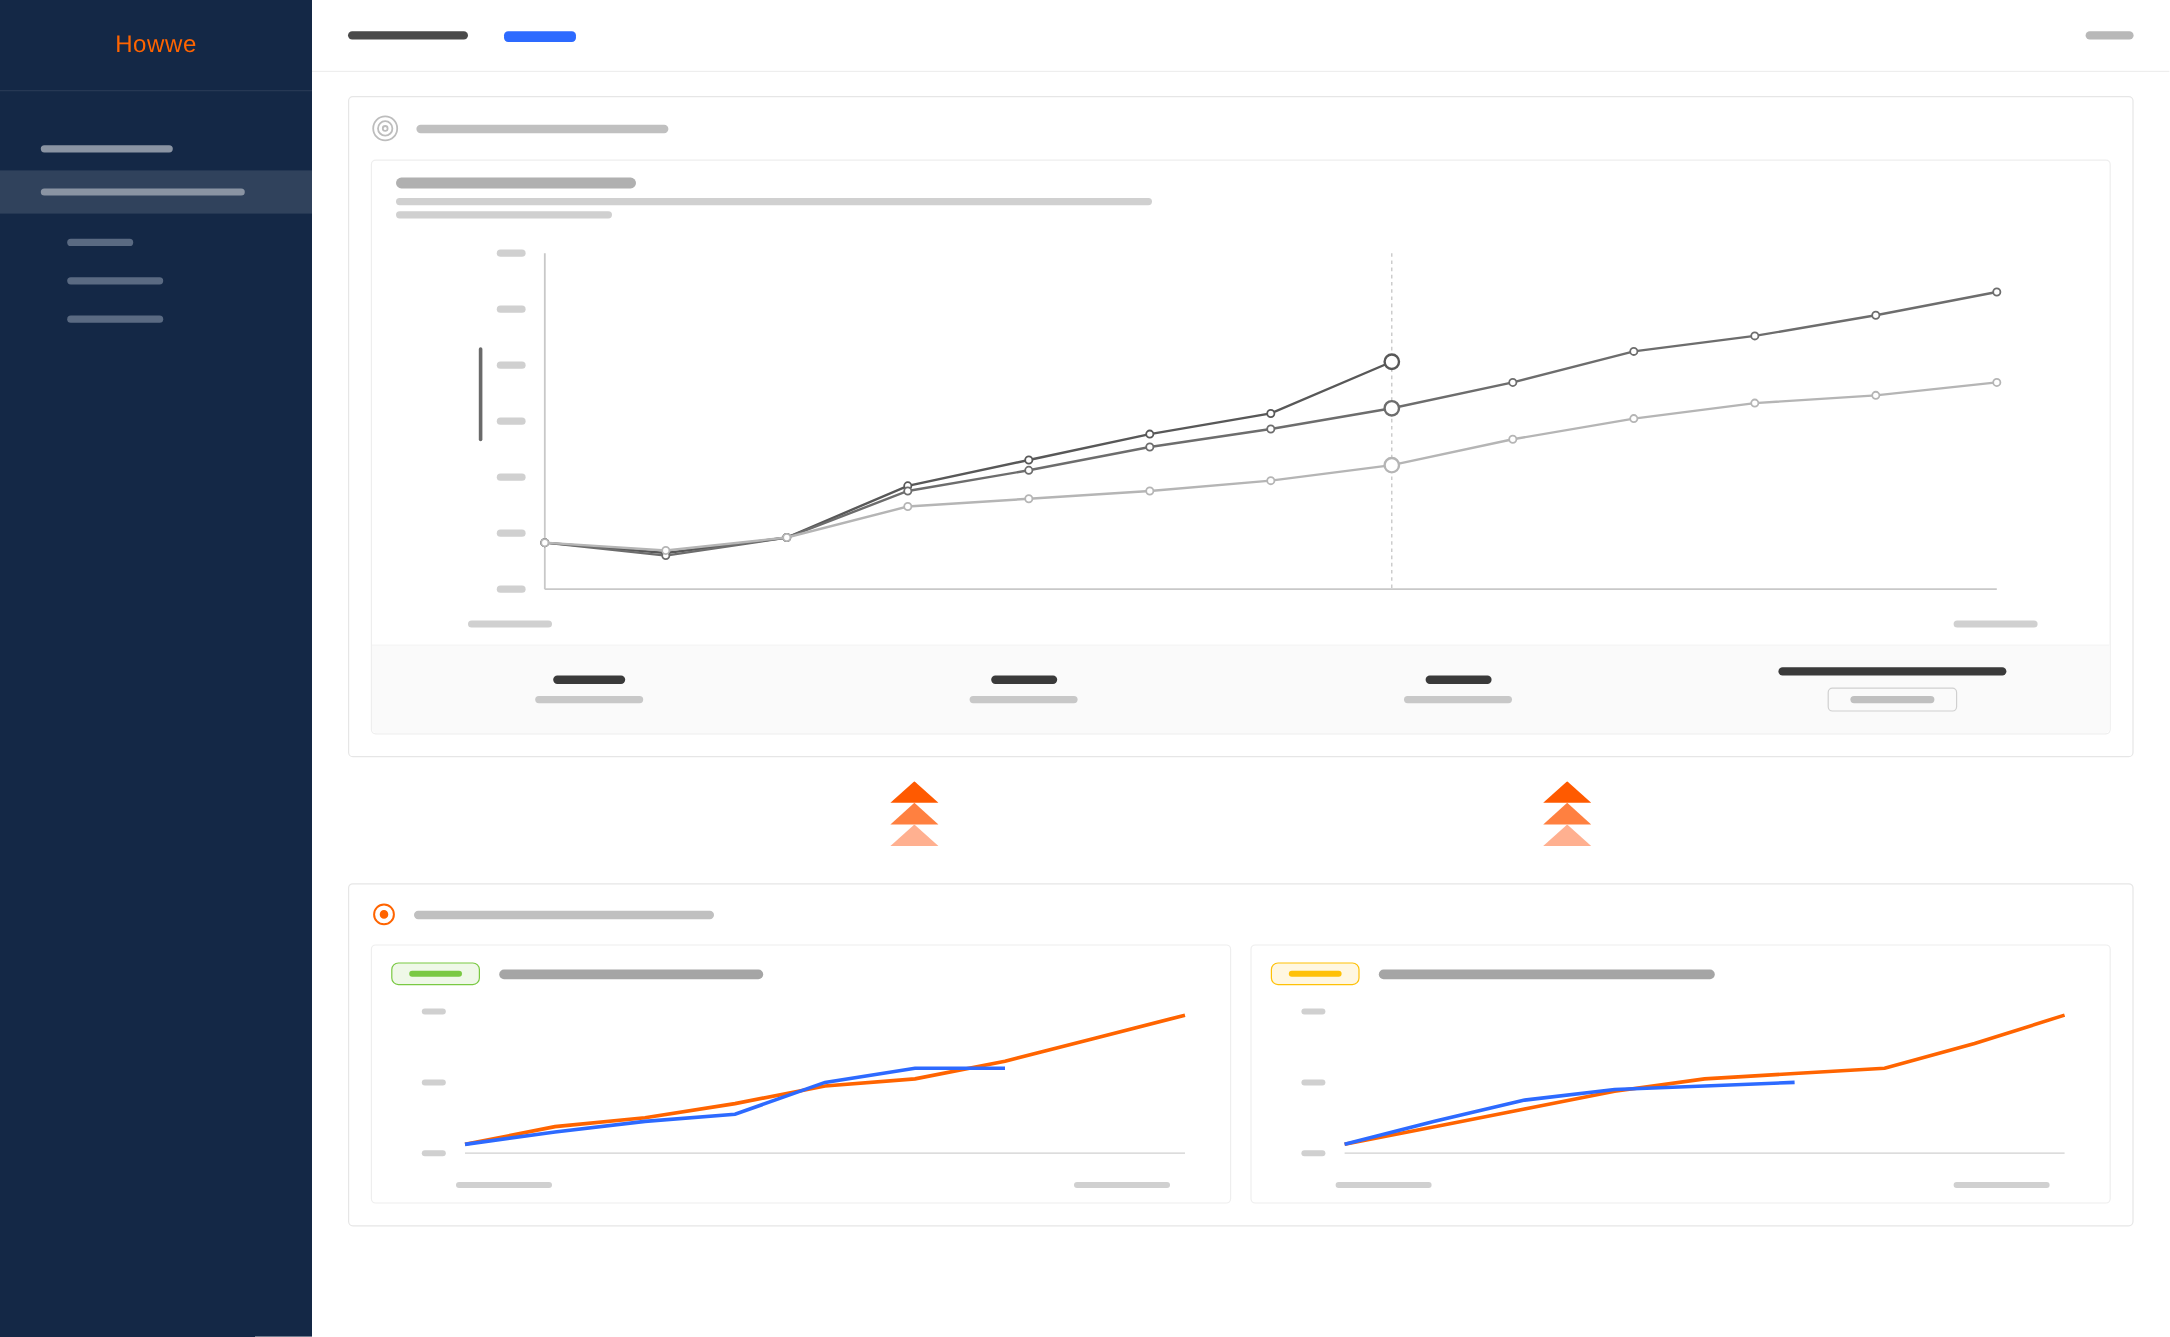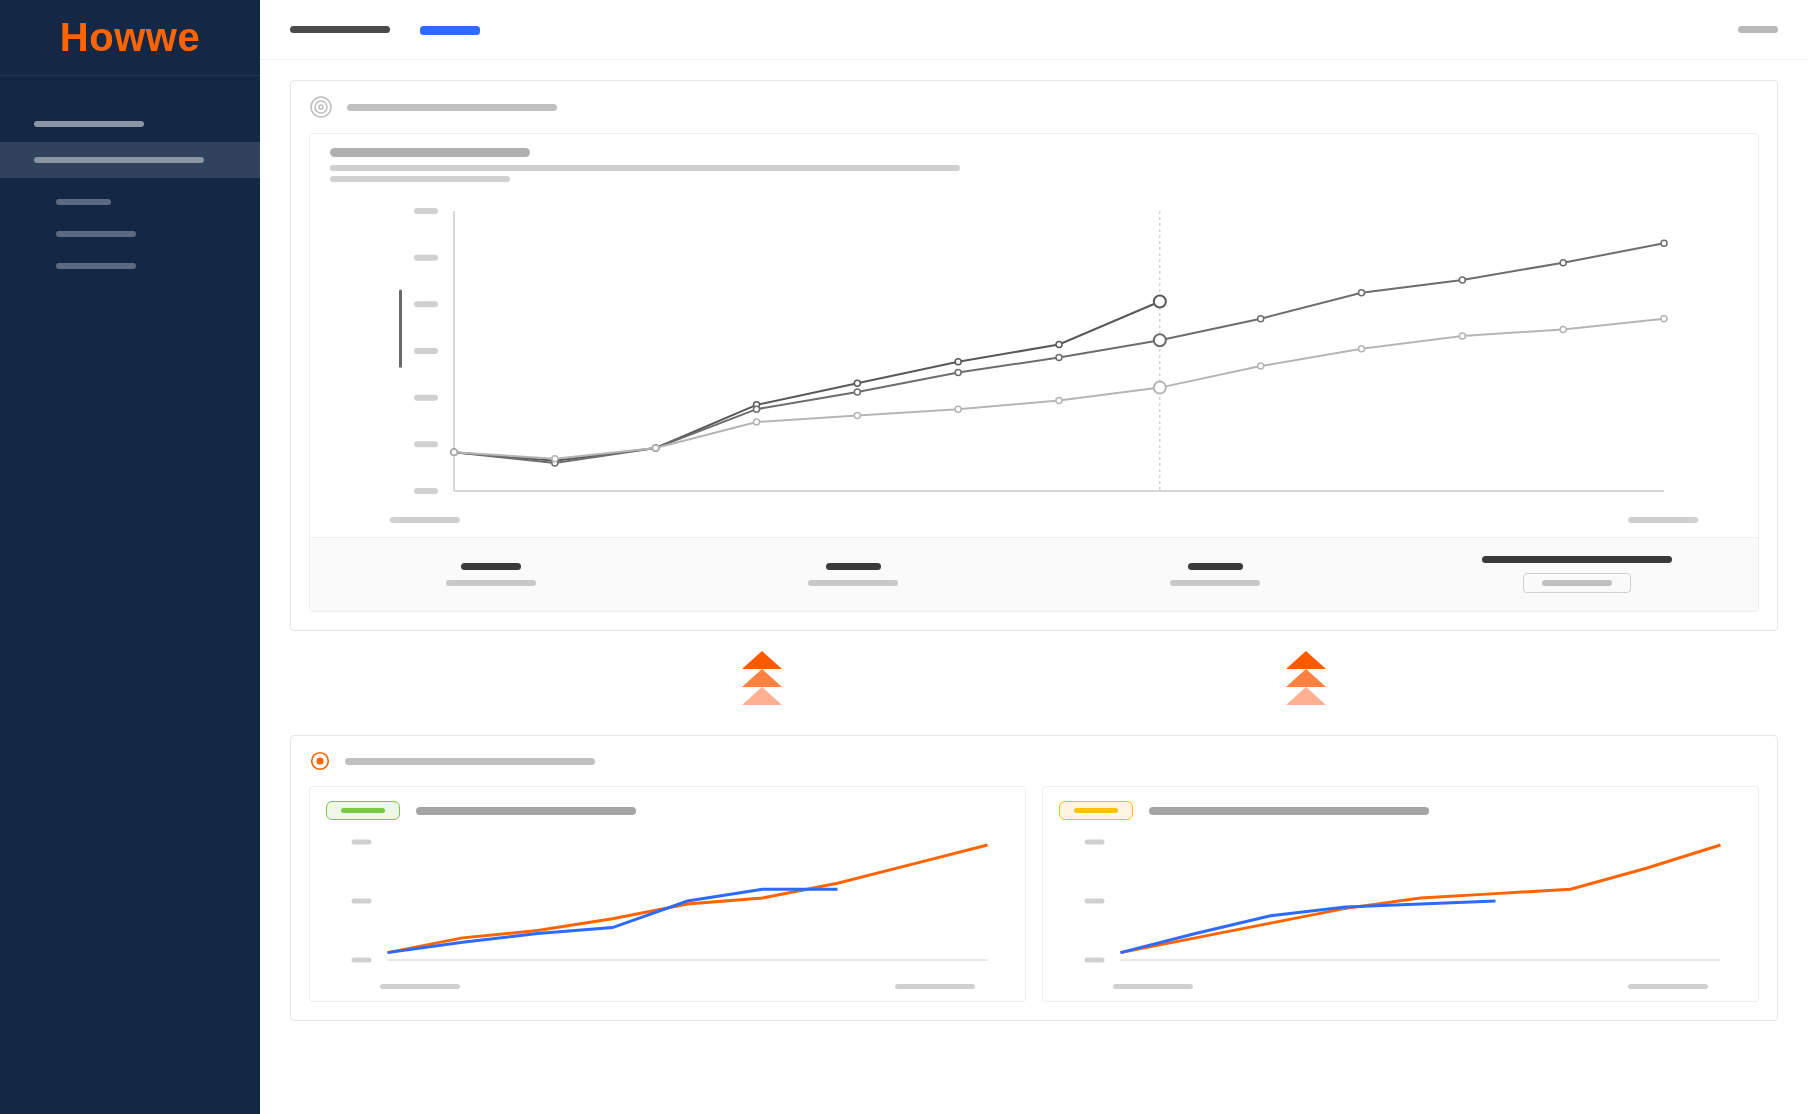--- a/index.html
+++ b/index.html
@@ -2,21 +2,21 @@
 <html><head>
 <meta charset="utf-8">
 <style>
   * { box-sizing: border-box; margin: 0; padding: 0; }
   html, body { width: 100%; height: 100%; font-family: -apple-system, BlinkMacSystemFont, "Segoe UI", sans-serif; background: #fff; }
   .app { display: flex; width: 1808px; height: 1114px; }
   
   
   .sidebar { width: 260px; background: #142846; flex-shrink: 0; display: flex; flex-direction: column; }
   .logo { height: 76px; display: flex; align-items: center; justify-content: center; border-bottom: 1px solid rgba(255,255,255,0.08); }
-  .logo-text { color: #ff6400; font-size: 40px; font-weight: 700; letter-spacing: 0.5px; }
+  .logo-text { color: #ff6400; font-size: 20px; font-weight: 400; letter-spacing: 0.5px; }
   .nav { padding-top: 30px; }
   .nav-item { height: 36px; display: flex; align-items: center; padding-left: 34px; }
   .nav-item.active { background: rgba(255,255,255,0.12); }
   .nav-placeholder { height: 6px; border-radius: 3px; background: #8a94a3; }
   .nav-subitem { height: 32px; display: flex; align-items: center; padding-left: 56px; }
   .nav-subplaceholder { height: 6px; border-radius: 3px; background: #5a6a82; }
   
   
   .main { flex: 1; display: flex; flex-direction: column; background: #fff; }
   .topbar { height: 60px; border-bottom: 1px solid #eee; display: flex; align-items: center; padding: 0 30px; gap: 30px; }

